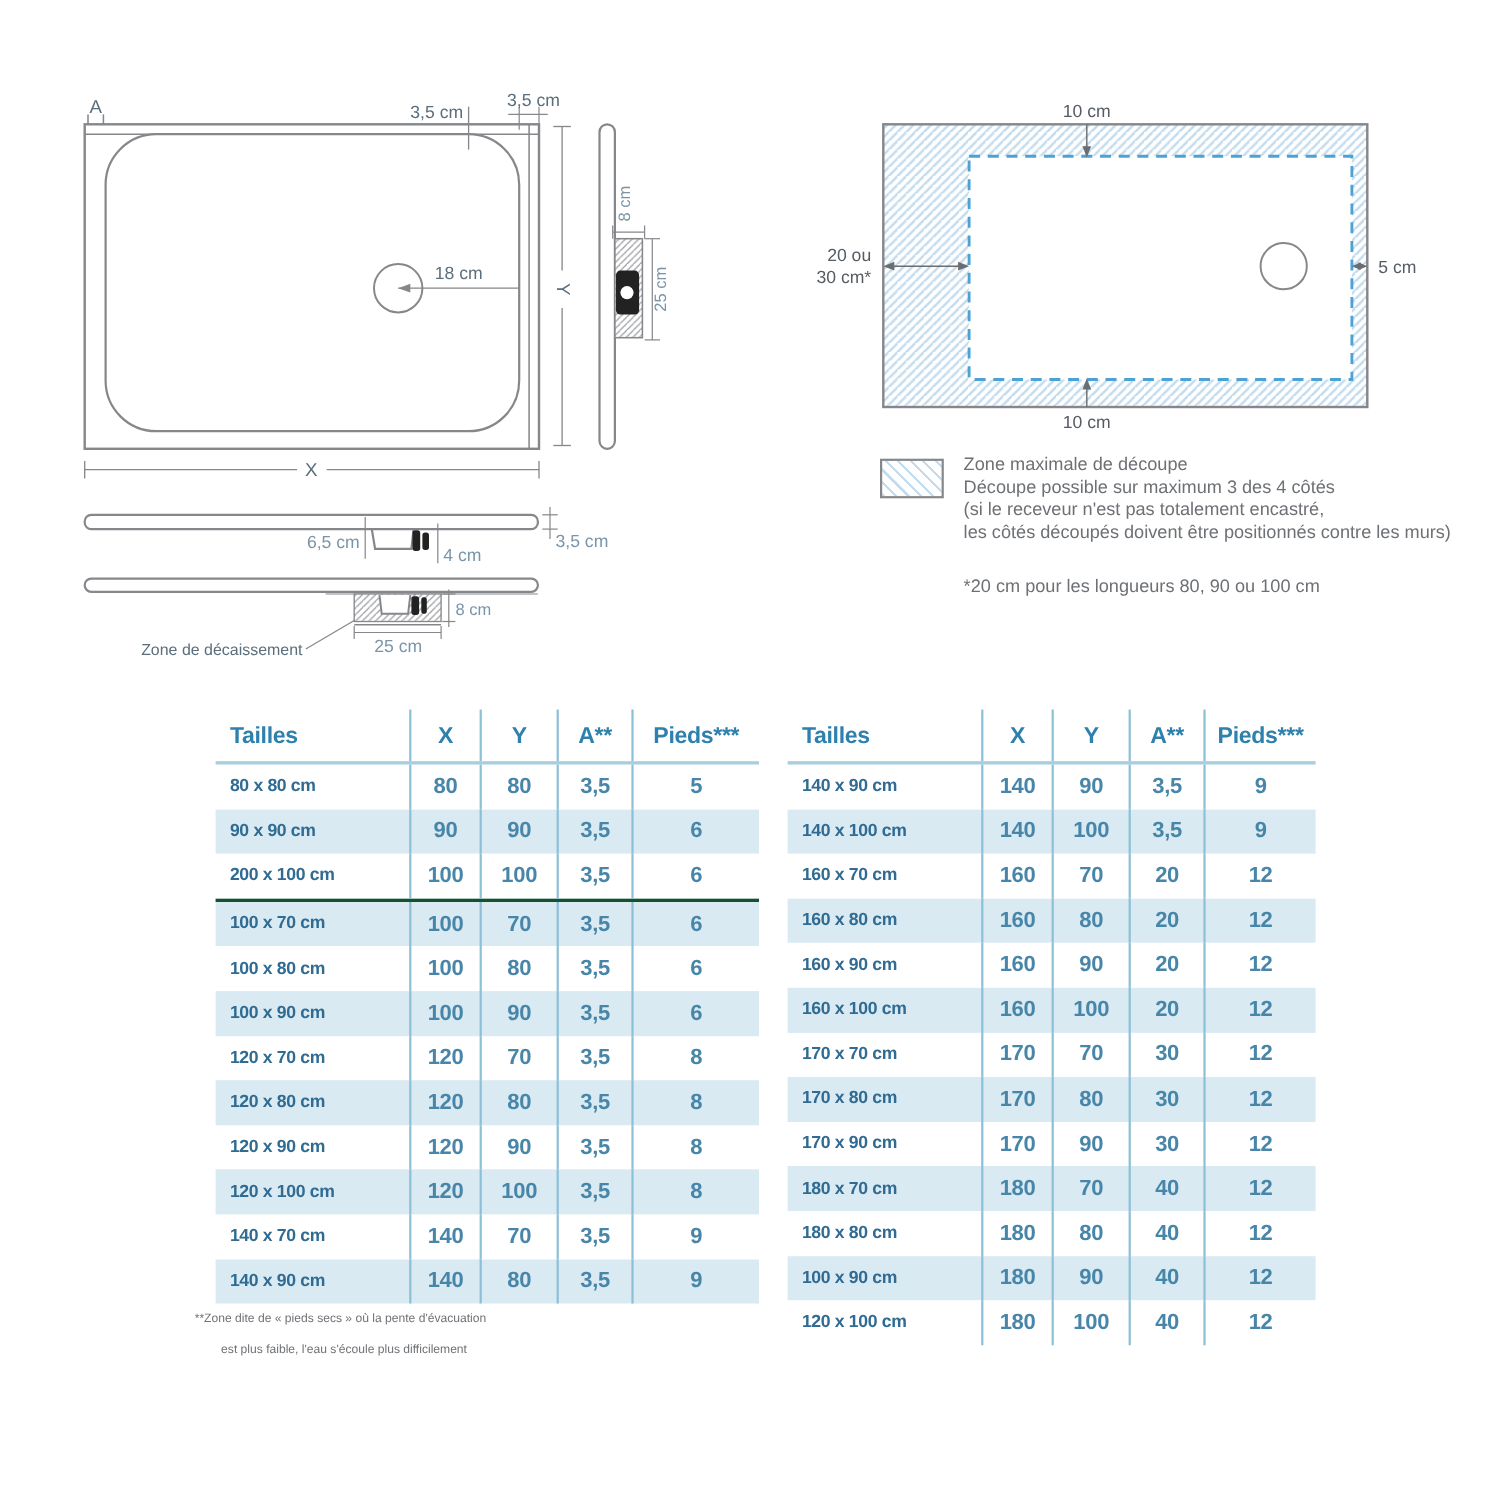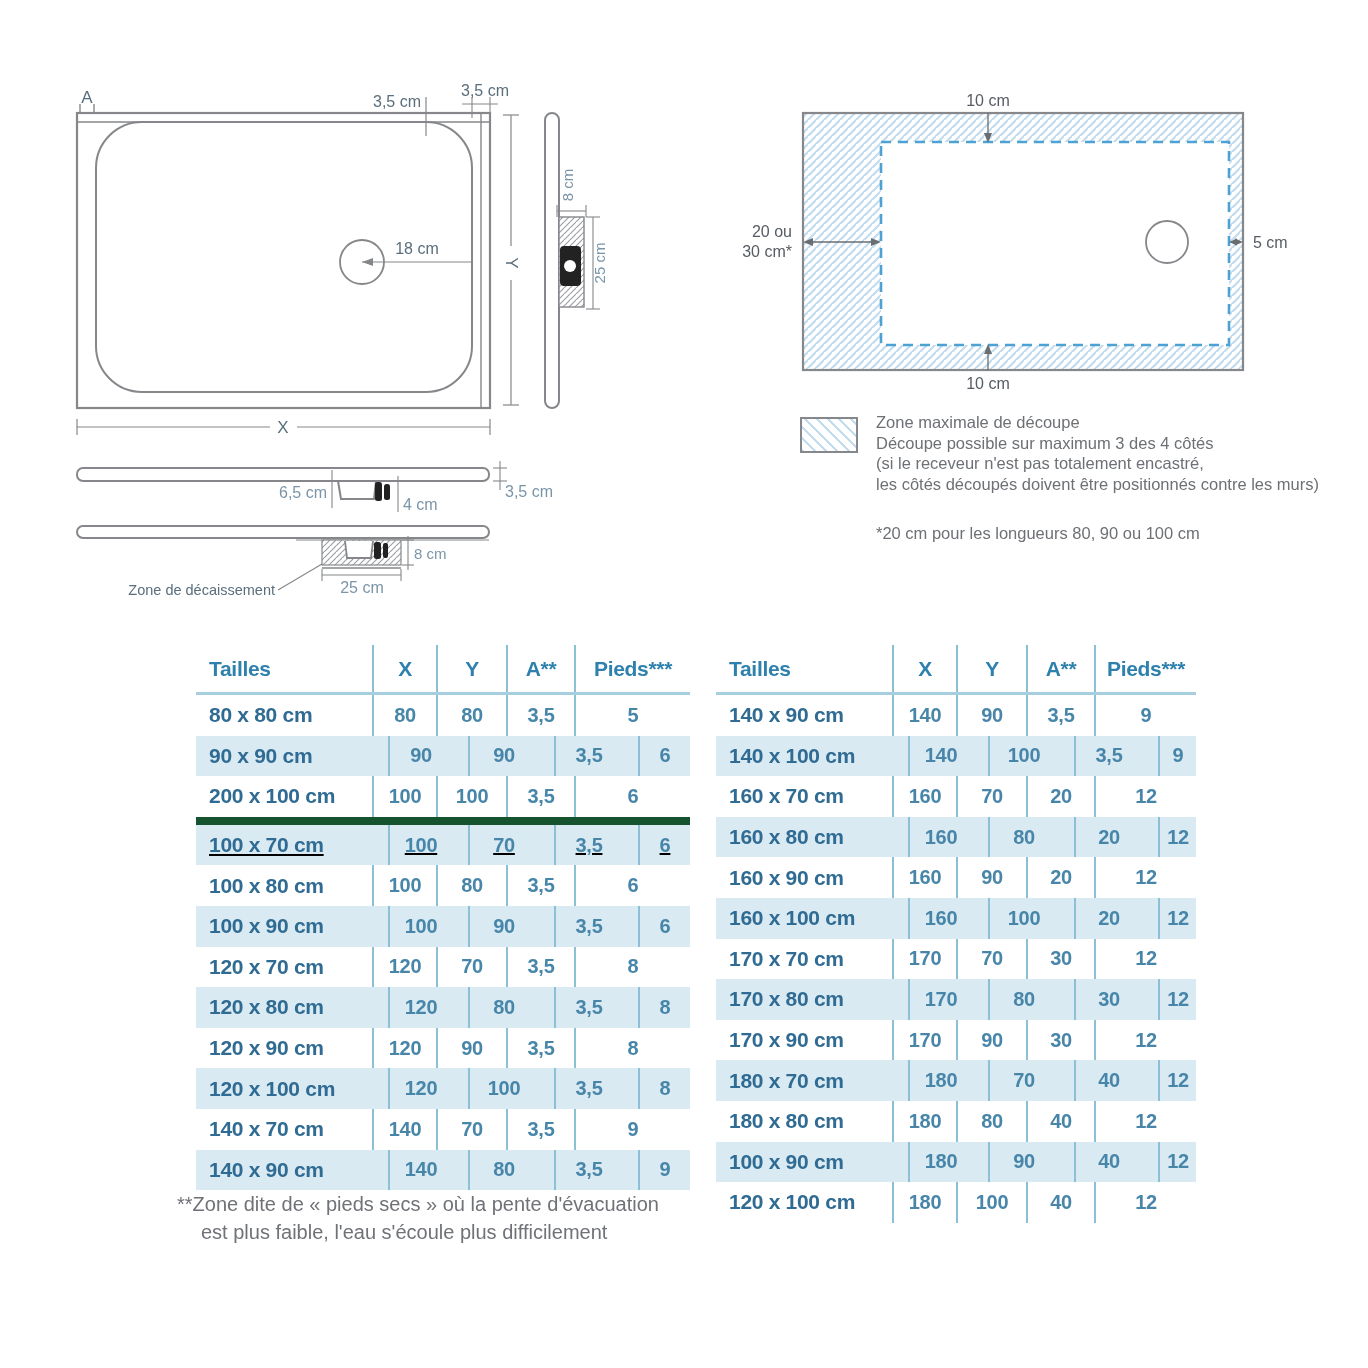--- a/index.html
+++ b/index.html
@@ -16,32 +16,32 @@
                color:#6d7074;font-size:16.5px;line-height:20.5px;}
   .legend-note{position:absolute;left:876px;top:524px;width:500px;
                color:#6d7074;font-size:16.5px;}
 
   
   .spec-table{position:absolute;top:645px;}
   .spec-table.left{left:196px;width:494px;}
   .spec-table.right{left:716px;width:480px;}
   .trow{display:grid;grid-template-columns:176px 64px 70px 68px 1fr;height:40.6px;text-align:center;}
   .trow.thead{height:47px;border-bottom:3px solid #a6cedf;}
-  .trow.stripe{background:#d9eaf3;gap:16px;}
-  .trow.sep{border-top:8px solid #14532d;text-decoration:underline;}
+  .trow.stripe{background:#d9eaf3;}
+  .trow.sep{border-top:3px solid #14532d;}
   .cell{display:flex;align-items:center;justify-content:center;height:100%;
         letter-spacing:-0.3px;}
   .cell.c0{justify-content:flex-start;padding-left:13px;}
   .cell:not(.c0){border-left:2px solid #8cc0d6;}
   .thead .cell{color:#2e81ad;font-size:21px;font-weight:bold;}
-  .cell.lbl{color:#2f6b92;font-weight:bold;font-size:21px;}
+  .cell.lbl{color:#2f6b92;font-weight:bold;font-size:16px;}
   .cell.num{color:#4886a9;font-weight:bold;font-size:20px;}
 
   
-  .fn{position:absolute;color:#6f7276;font-size:20px;}
+  .fn{position:absolute;color:#6f7276;font-size:11px;}
   .fn1a{left:177px;top:1193px;}
   .fn1b{left:201px;top:1221px;}
   .fn2{left:168px;top:1255px;}
 </style>
 </head>
 <body>
 
 <div class="page">
 
   <svg class="abs" style="left:0;top:0" width="1368" height="640" viewBox="0 0 1368 640">

